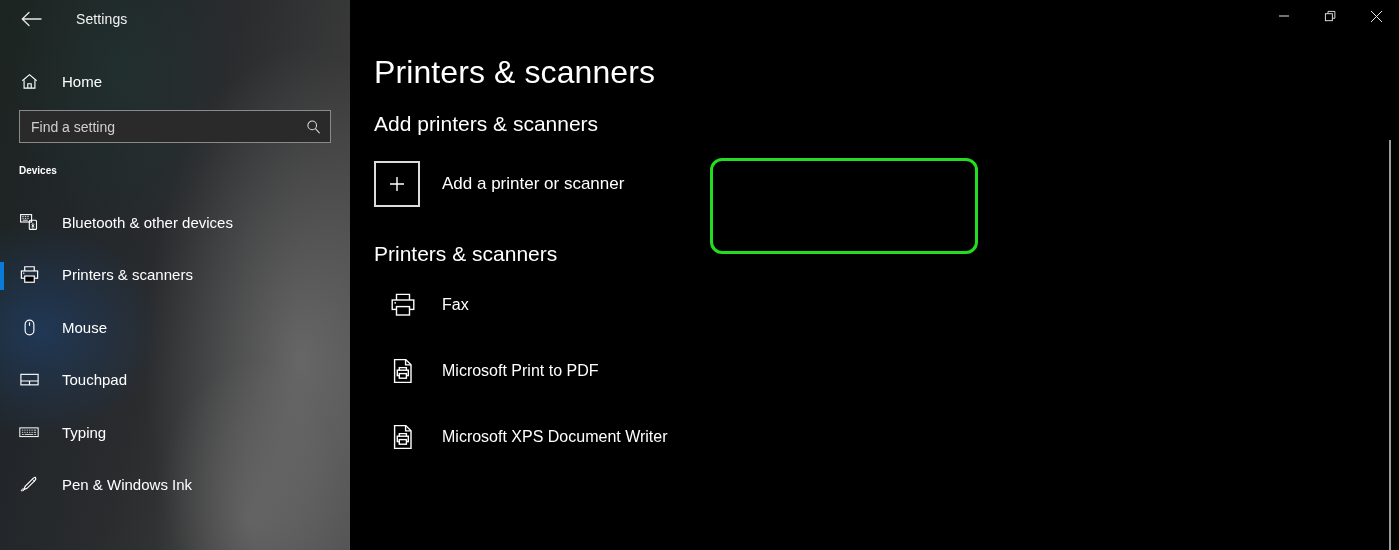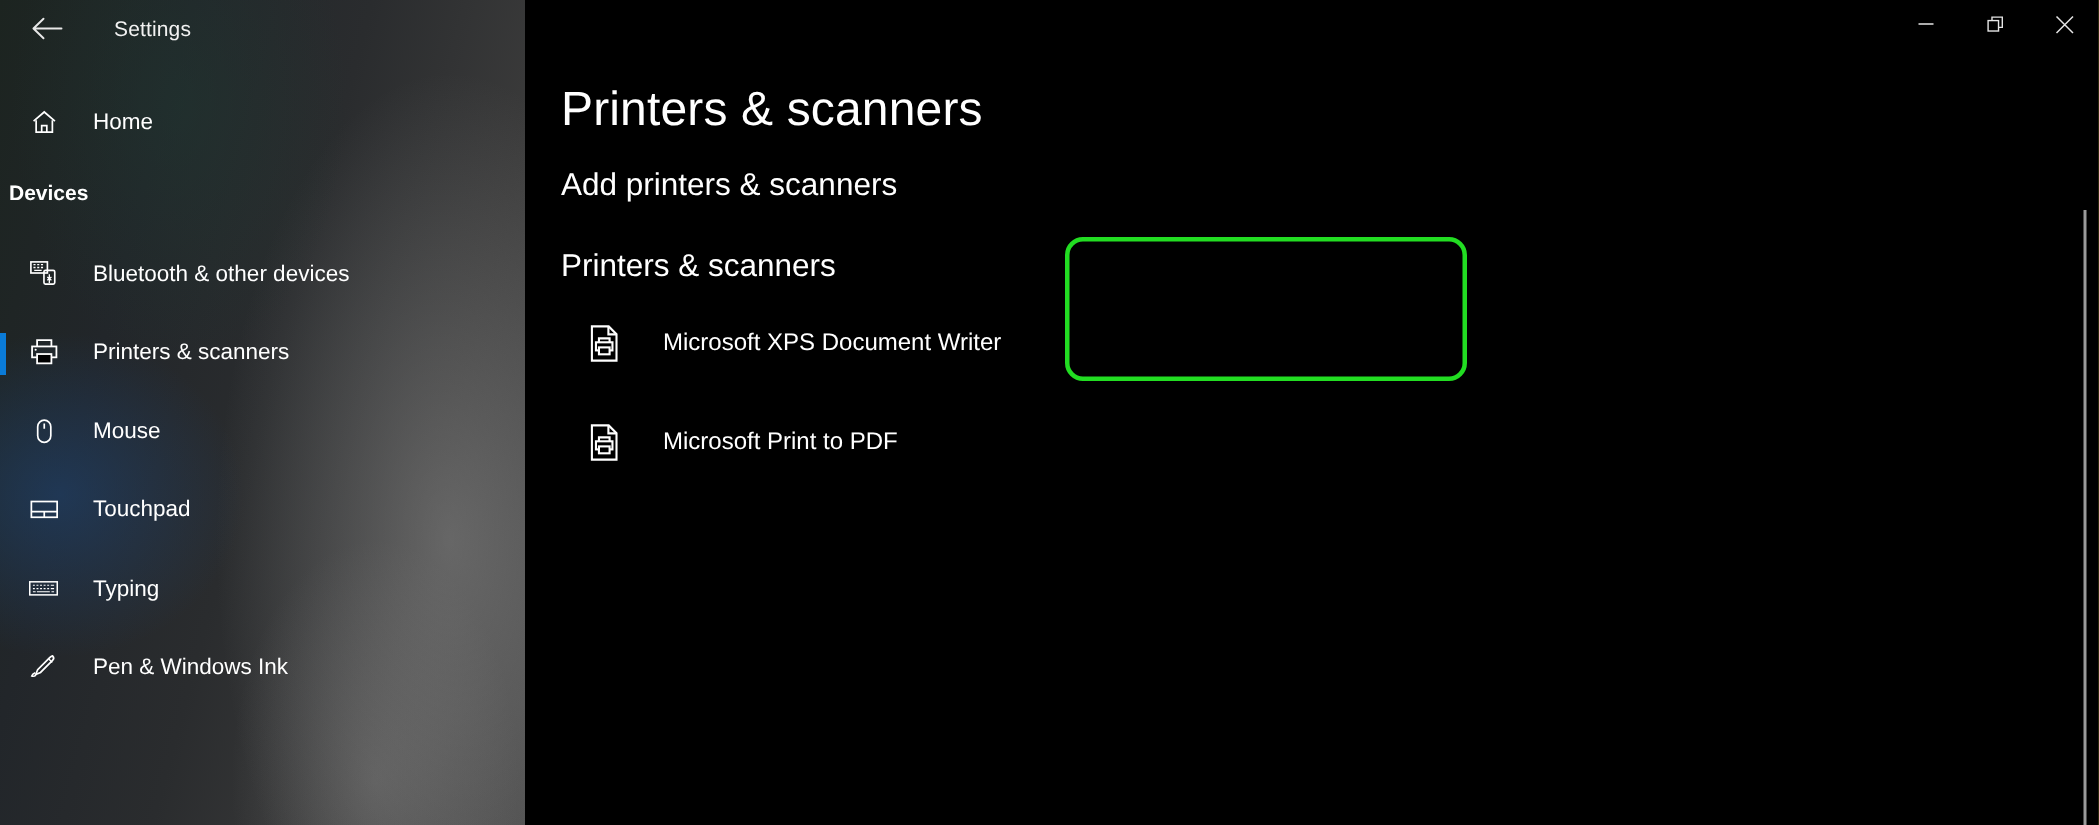--- a/index.html
+++ b/index.html
@@ -82,24 +82,24 @@
     width: 100%; height: 100%;
   }
   .search-box input::placeholder { color: #cfcfcf; opacity: 1; }
   .search-icon {
     position: absolute; right: 9px; top: 50%;
     transform: translateY(-50%);
     color: #dcdcdc; display: flex;
   }
 
   .section-label {
-    font-size: 14px;
+    font-size: 10px;
     font-weight: bold;
     color: #ffffff;
-    padding-left: 6px;
+    padding-left: 19px;
     margin-top: 22px;
   }
 
   .nav-list { margin-top: 20px; }
   .nav-item {
     position: relative;
     display: flex; align-items: center;
     height: 52.5px;
     padding-left: 14px;
   }
@@ -246,20 +246,31 @@
         <span class="ic">
           <svg width="19" height="19" viewBox="0 0 20 20" fill="none" stroke="currentColor" stroke-width="1.2">
             <path d="M2.5 9.2L10 2.8l7.5 6.4"></path>
             <path d="M4.3 8.6V17h11.4V8.6"></path>
             <path d="M8.2 17v-4.6h3.6V17"></path>
           </svg>
         </span>
         <span class="lb">Home</span>
       </div>
 
+      <div class="search-wrap">
+        <div class="search-box">
+          <input type="text" value="" placeholder="Find a setting" style="">
+          <span class="search-icon">
+            <svg width="15" height="15" viewBox="0 0 16 16" fill="none" stroke="currentColor" stroke-width="1.1">
+              <circle cx="6.6" cy="6.3" r="4.6"></circle>
+              <path d="M10.1 9.8L14.2 14.3" stroke-linecap="round"></path>
+            </svg>
+          </span>
+        </div>
+      </div>
 
       <div class="section-label">Devices</div>
 
       <div class="nav-list">
 
         <div class="nav-item">
 
           <span class="ic">
             <svg width="20" height="20" viewBox="0 0 20 20" fill="none" stroke="currentColor" stroke-width="1.1">
               <rect x="1.6" y="2.6" width="11" height="7.4"></rect>
@@ -351,53 +362,74 @@
         <svg width="13" height="13" viewBox="0 0 13 13" stroke="currentColor" stroke-width="1">
             <path d="M1 1l11 11M12 1L1 12"></path>
           </svg>
       </div>
     </div>
 
     <div class="content">
       <h1 class="page-title">Printers &amp; scanners</h1>
       <div class="subhead">Add printers &amp; scanners</div>
 
+      <div class="add-row">
+        <span class="plus-box">
+          <svg width="22" height="22" viewBox="0 0 22 22" stroke="currentColor" stroke-width="1.4">
+            <path d="M11 4v14M4 11h14"></path>
+          </svg>
+        </span>
+        <span class="add-label">Add a printer or scanner</span>
+      </div>
 
       <div class="list-head">Printers &amp; scanners</div>
 
       <div class="printer-list">
 
+        <div class="printer-row">
+          <span class="pic">
+            <svg width="30" height="30" viewBox="0 0 30 30" fill="none" stroke="currentColor" stroke-width="1.4">
+              <path d="M8.5 10V4.4h13V10"></path>
+              <rect x="4.2" y="10" width="21.6" height="9.4"></rect>
+              <rect x="8.5" y="16.6" width="13" height="8.4" fill="#000"></rect>
+              <circle cx="7.2" cy="12.8" r="0.9" fill="currentColor" stroke="none"></circle>
+            </svg>
+          </span>
+          <span class="ptext">
+            <span class="pname">Fax</span>
+          </span>
+        </div>
 
         <div class="printer-row">
           <span class="pic">
             <svg width="30" height="30" viewBox="0 0 30 30" fill="none" stroke="currentColor" stroke-width="1.4">
               <path d="M6.6 3.6h11.2L23 8.8v17.6H6.6z"></path>
               <path d="M17.6 3.7v5.2h5.3"></path>
               <path d="M11.3 14.2v-2.6h7.1v2.6"></path>
               <rect x="9.3" y="14.2" width="11" height="5.4"></rect>
               <rect x="11.3" y="17.6" width="7.1" height="4.6" fill="#000"></rect>
             </svg>
           </span>
           <span class="ptext">
-            <span class="pname">Microsoft XPS Document Writer</span>
+            <span class="pname">Microsoft Print to PDF</span>
           </span>
         </div>
 
         <div class="printer-row">
           <span class="pic">
             <svg width="30" height="30" viewBox="0 0 30 30" fill="none" stroke="currentColor" stroke-width="1.4">
               <path d="M6.6 3.6h11.2L23 8.8v17.6H6.6z"></path>
               <path d="M17.6 3.7v5.2h5.3"></path>
               <path d="M11.3 14.2v-2.6h7.1v2.6"></path>
               <rect x="9.3" y="14.2" width="11" height="5.4"></rect>
               <rect x="11.3" y="17.6" width="7.1" height="4.6" fill="#000"></rect>
             </svg>
           </span>
           <span class="ptext">
-            <span class="pname">Microsoft Print to PDF</span>
+            <span class="pname">Microsoft XPS Document Writer</span>
           </span>
         </div>
 
 
       </div>
     </div>
 
     <div class="add-highlight"></div>
     <div class="scrollbar"></div>
 

